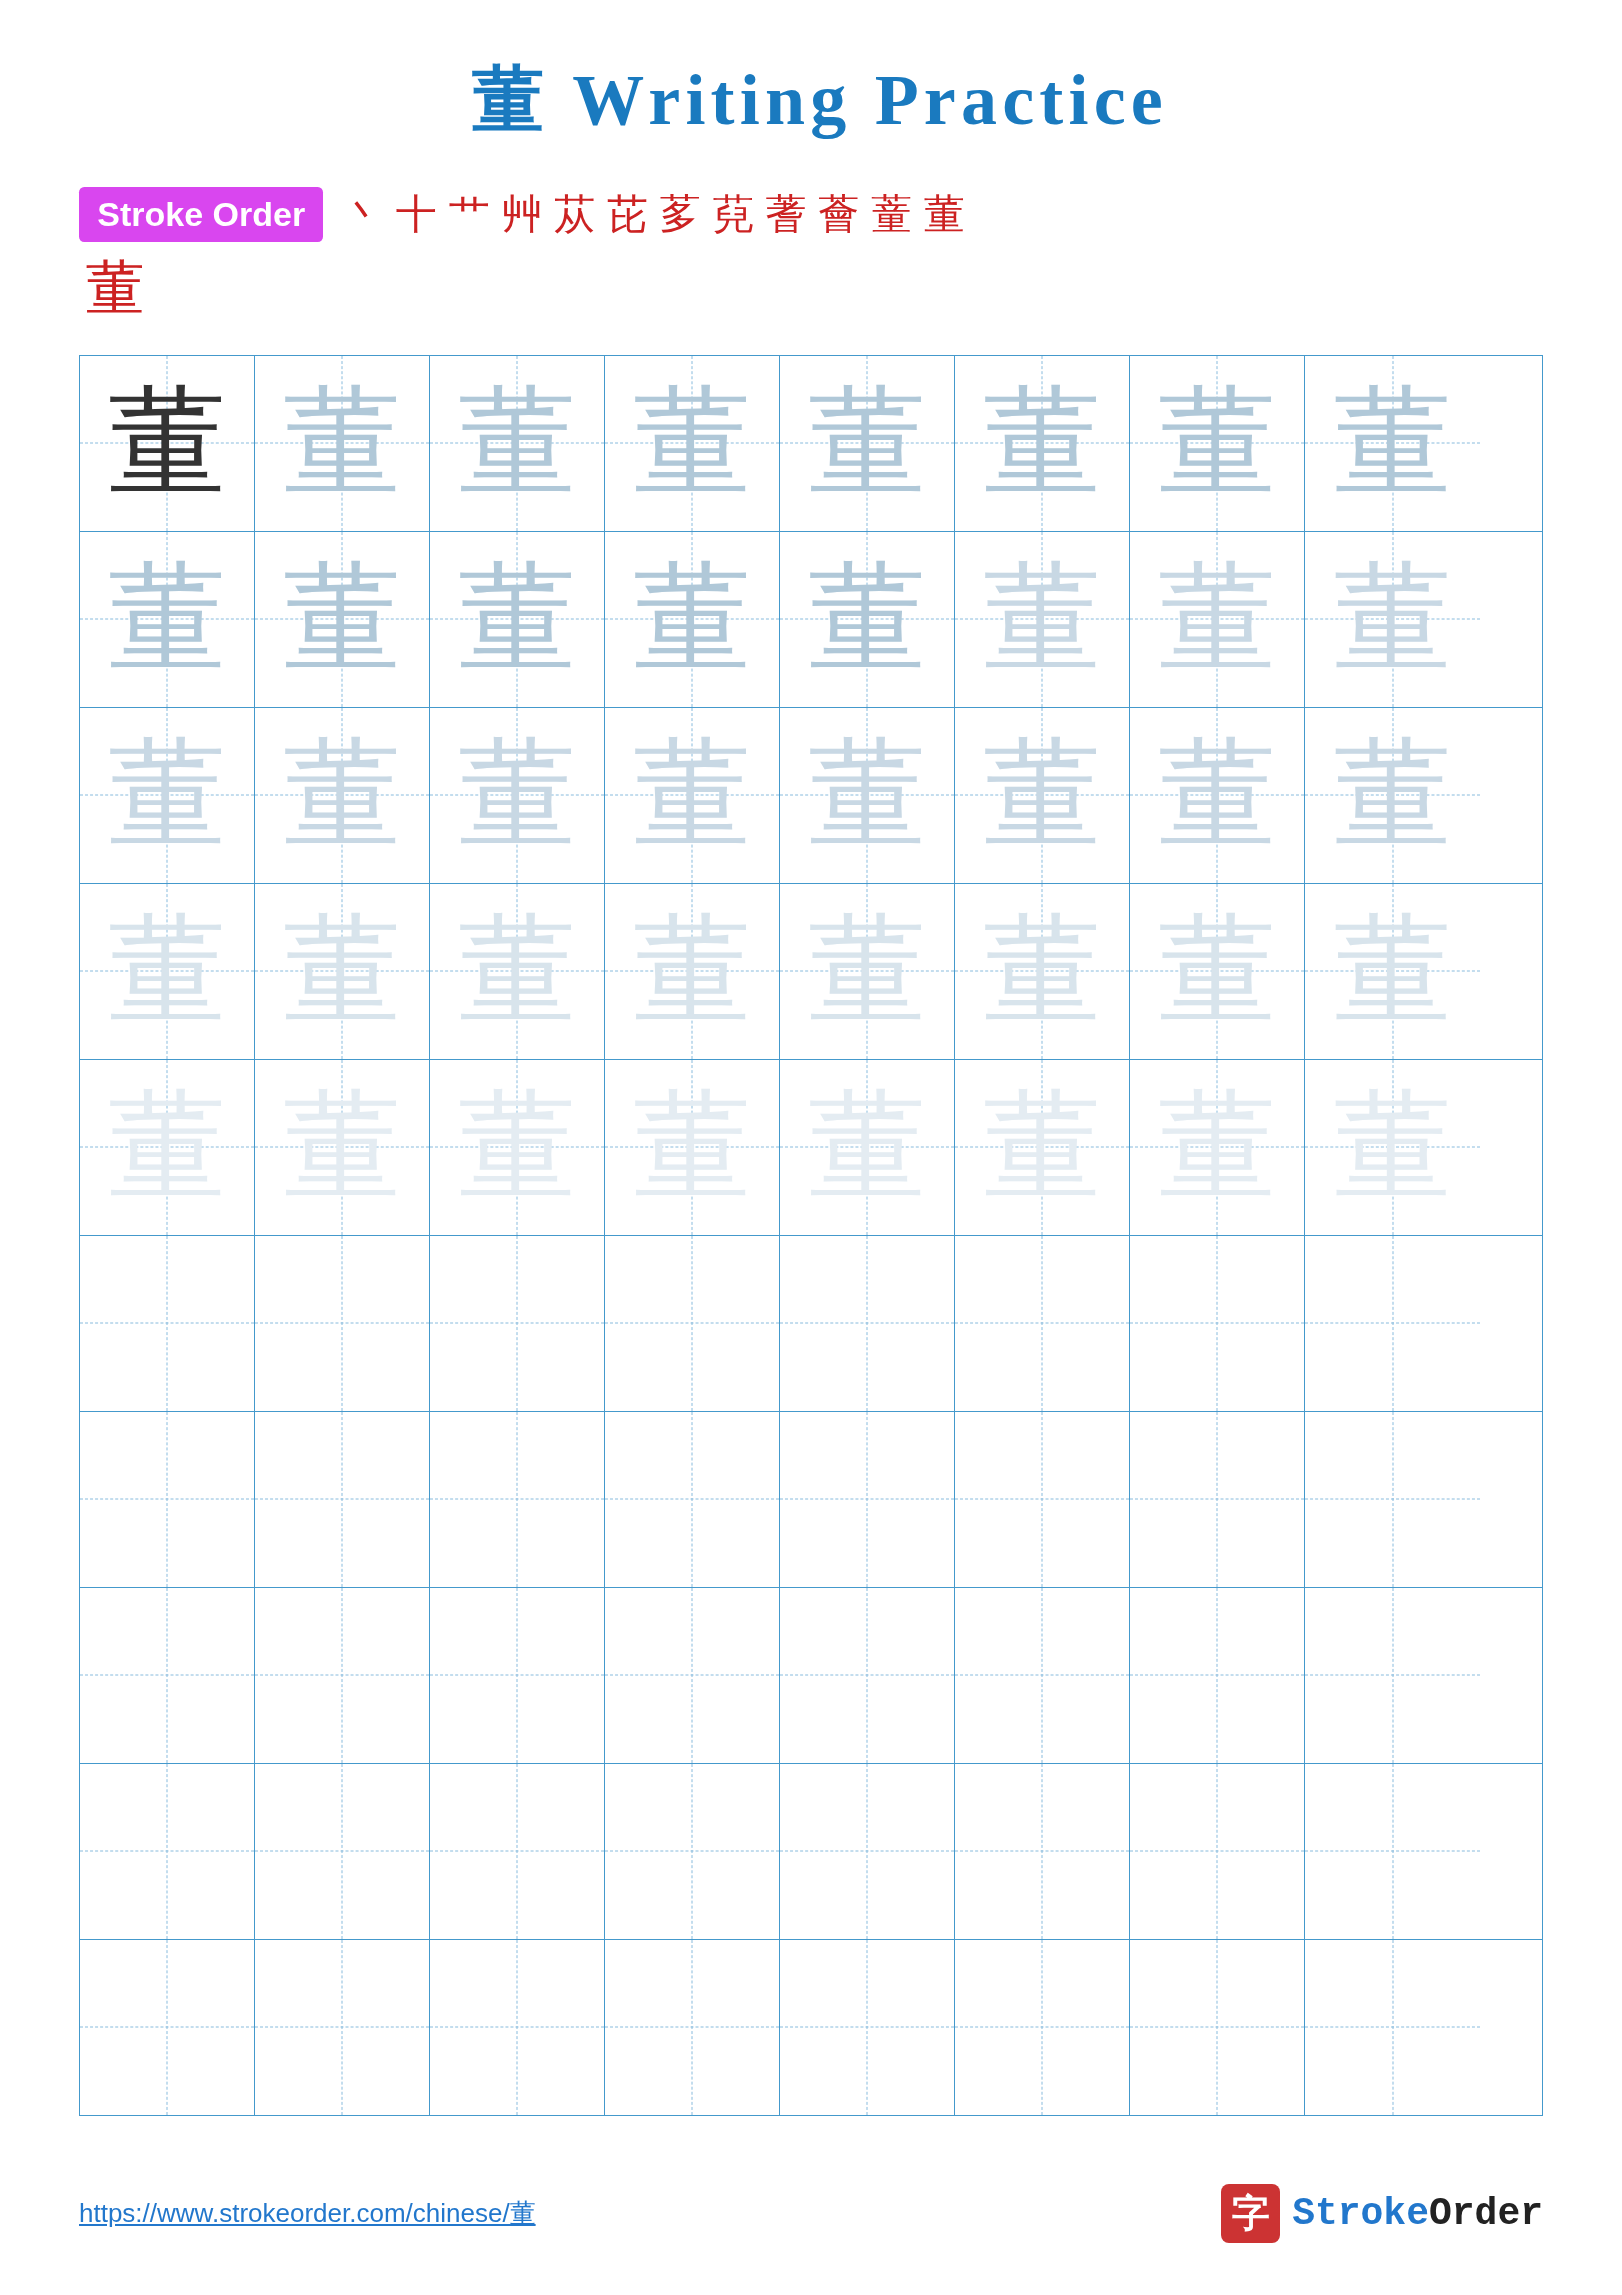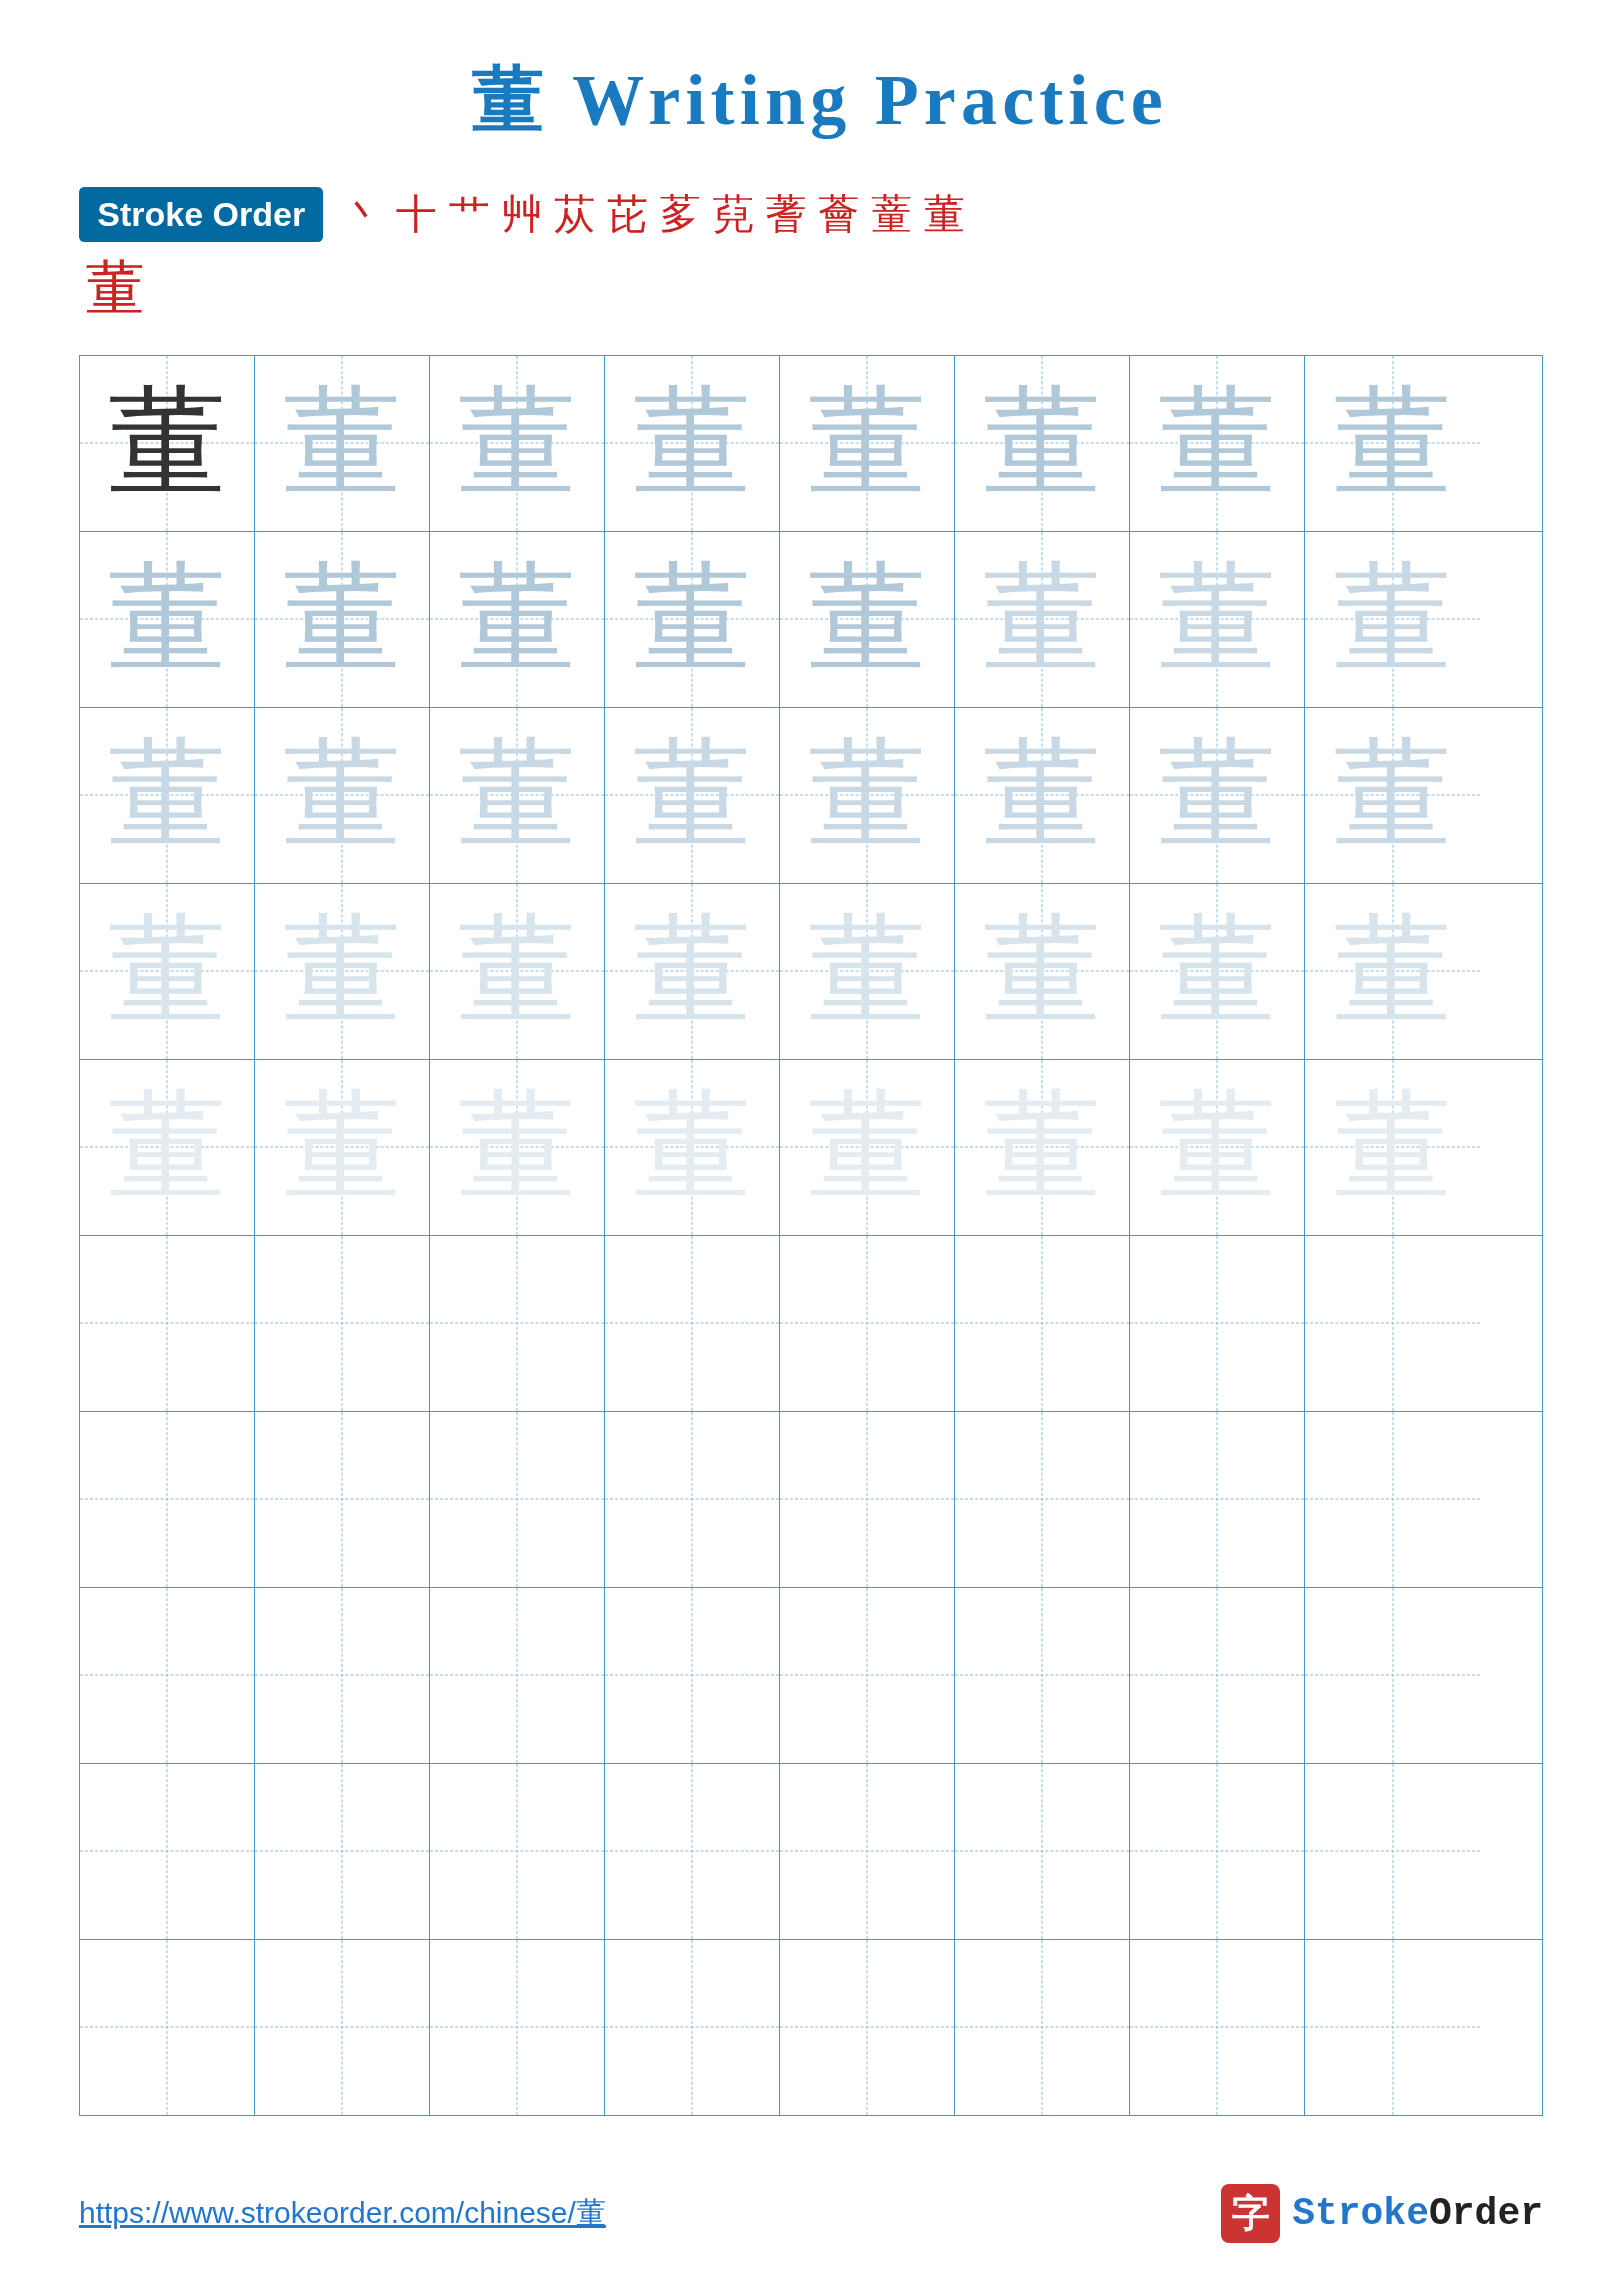--- a/index.html
+++ b/index.html
@@ -29,21 +29,21 @@
     }
 
     .stroke-order-row {
       display: flex;
       align-items: center;
       gap: 19.6px;
       margin-bottom: 6.5px;
     }
 
     .stroke-order-badge {
-      background: #0369a1;
+      background: #d946ef;
       color: white;
       font-size: 34px;
       font-weight: bold;
       padding: 7.9px 18.3px;
       border-radius: 5.2px;
       white-space: nowrap;
       font-family: Arial, sans-serif;
     }
 
     .stroke-sequence {
@@ -156,21 +156,21 @@
       bottom: 52px;
       left: 0;
       right: 0;
       display: flex;
       align-items: center;
       justify-content: space-between;
       padding: 0 79px;
     }
 
     .footer-url {
-      font-size: 30px;
+      font-size: 26px;
       color: #2277cc;
       font-family: Arial, sans-serif;
       text-decoration: underline;
     }
 
     .footer-logo {
       display: flex;
       align-items: center;
       gap: 11.8px;
     }

